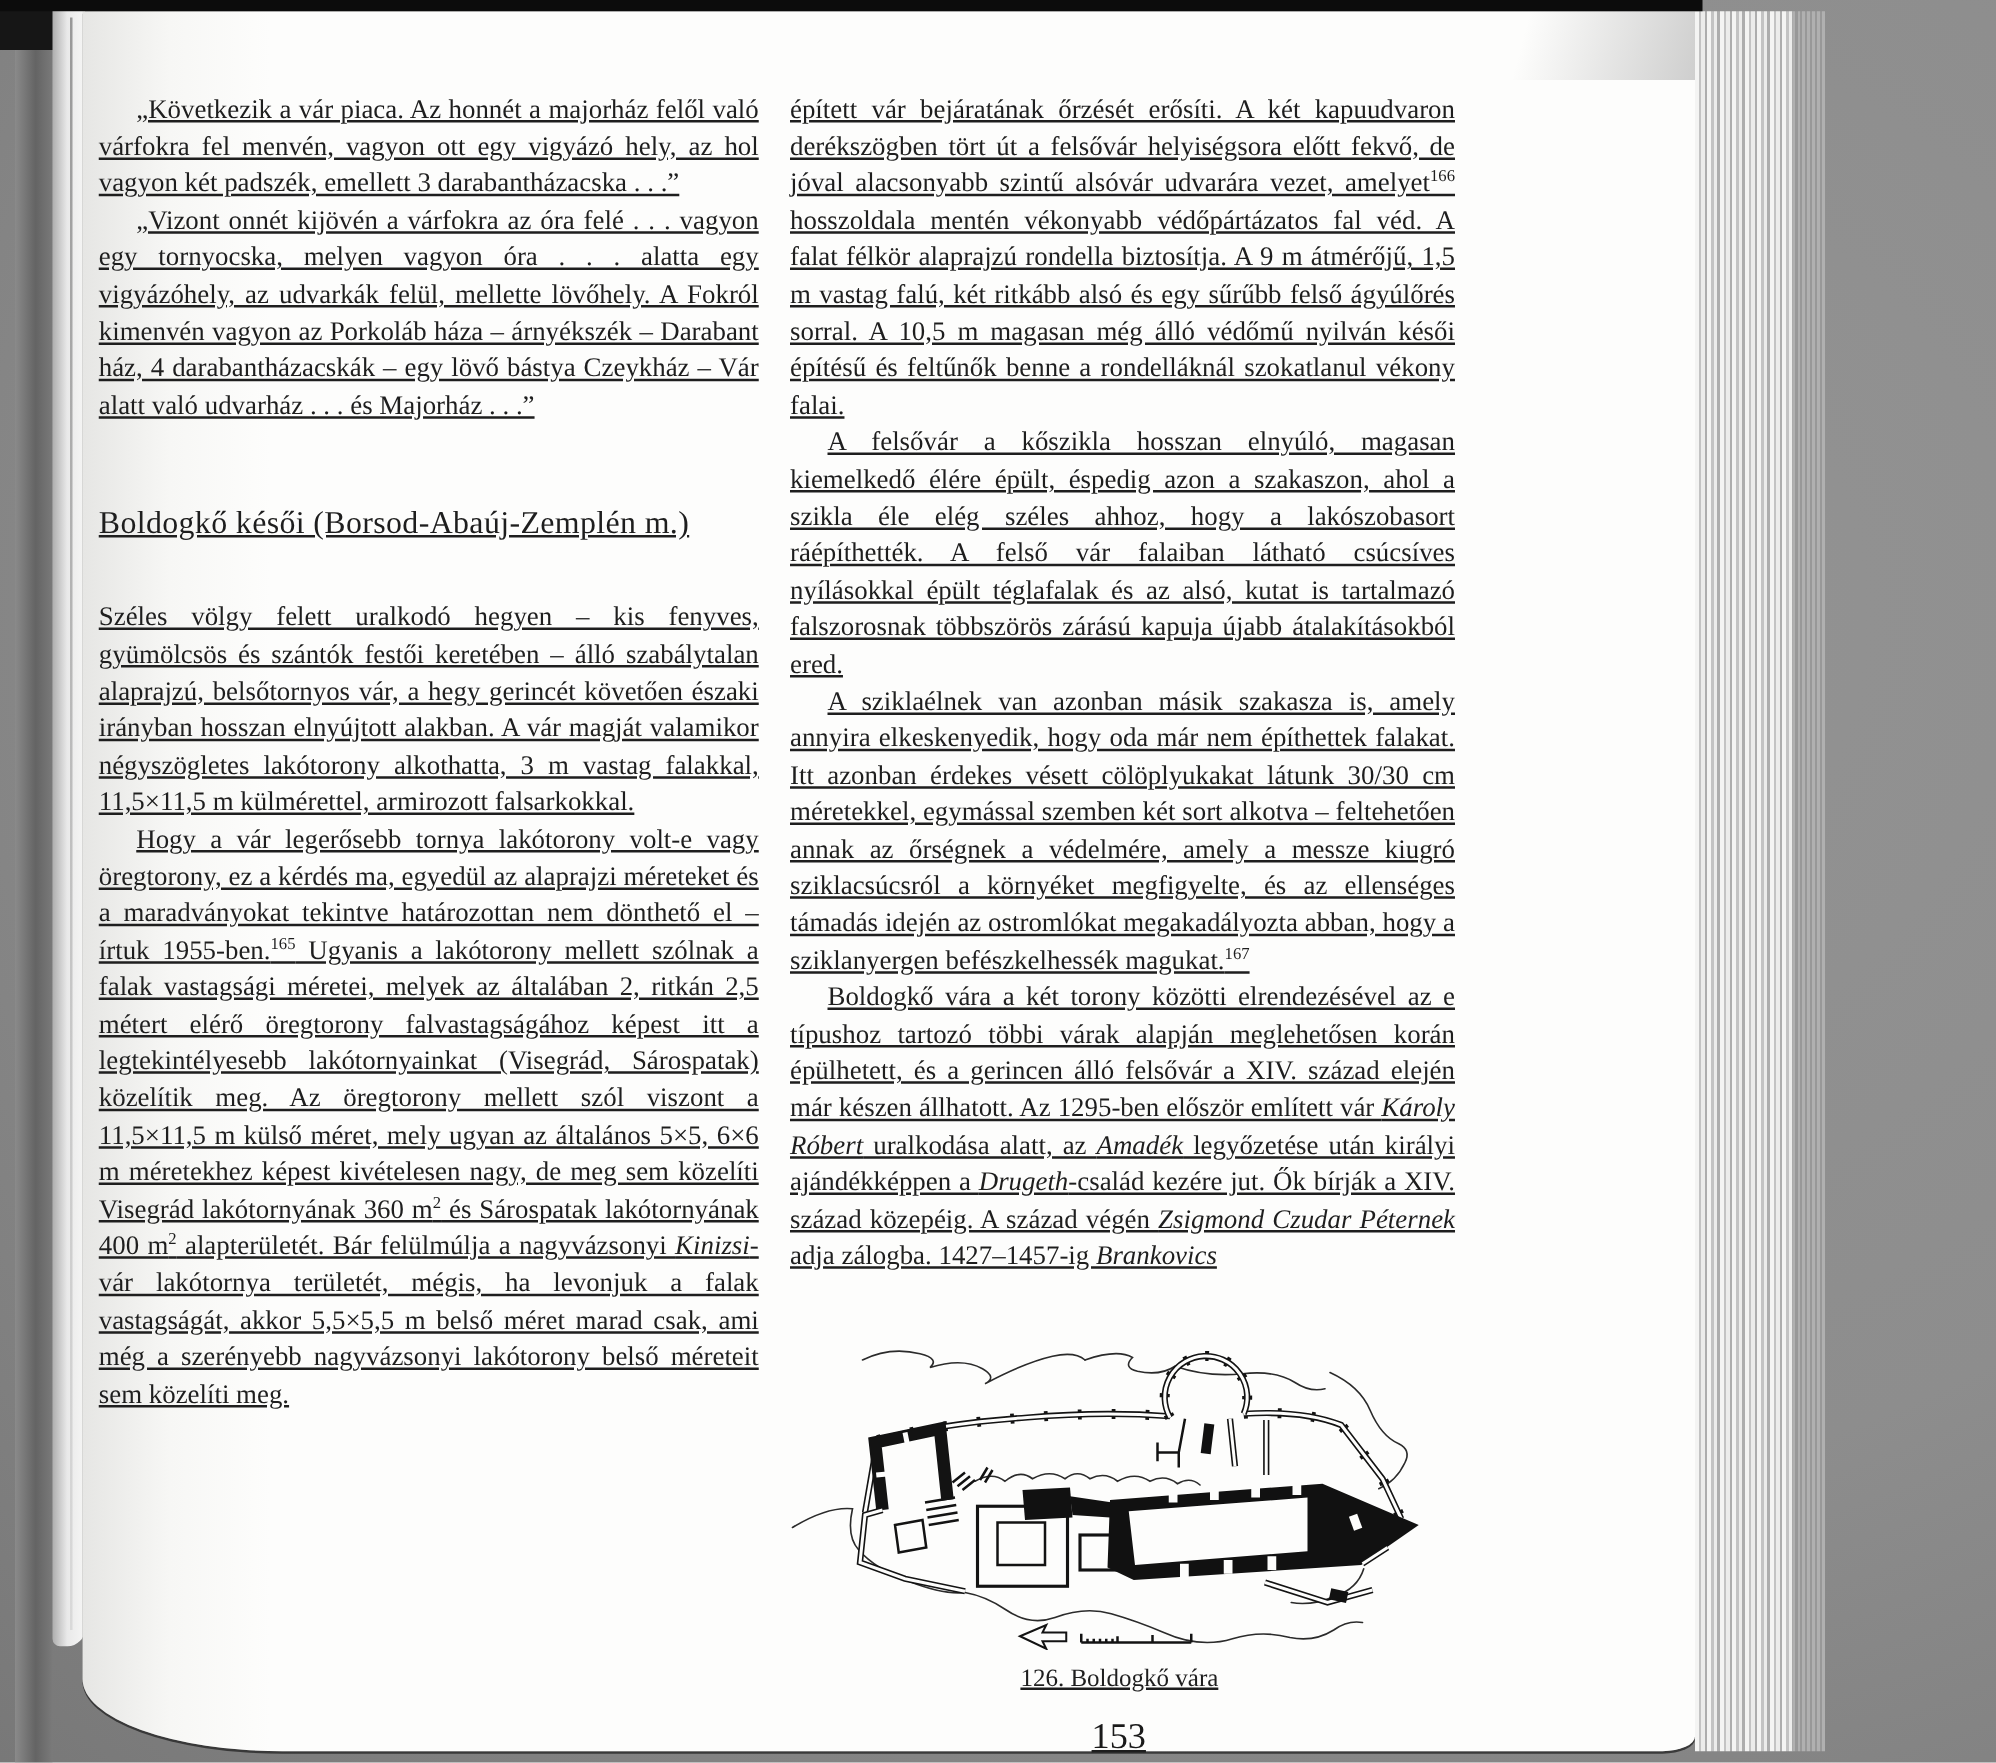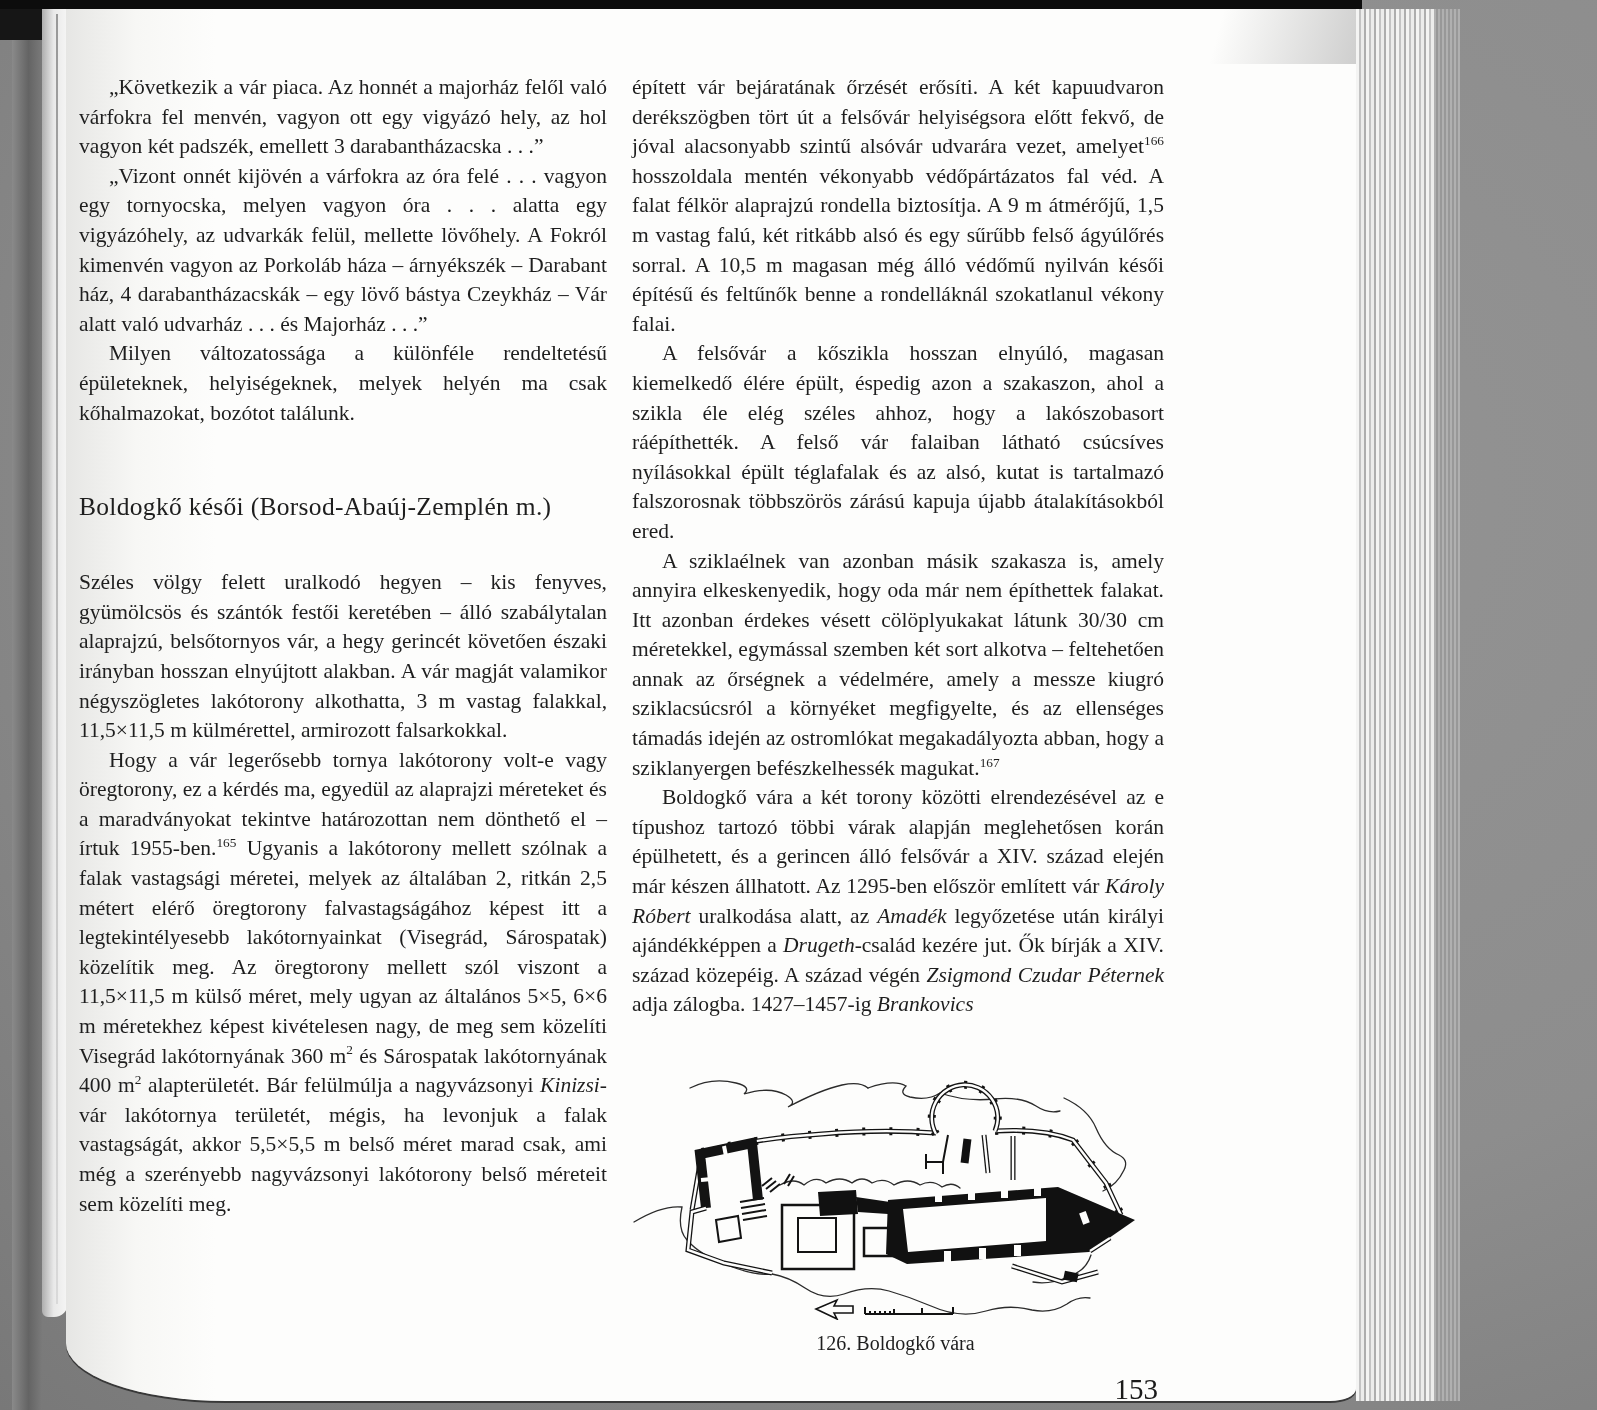--- a/index.html
+++ b/index.html
@@ -26,32 +26,32 @@
     border-bottom-right-radius:26px 12px;
     box-shadow:0 2px 0 rgba(45,45,45,.85);
   }
   .page::before{content:'';position:absolute;right:0;top:0;width:230px;height:55px;
     background:linear-gradient(105deg,rgba(150,150,150,0) 40%,rgba(150,150,150,.45));}
   .fan{position:absolute;left:1356px;top:9px;width:78px;height:1392px;
     background:repeating-linear-gradient(90deg,#f4f4f3 0 3px,#c3c3c3 3px 5px,#ececeb 5px 8px,#adadad 8px 10px);}
   .fan2{position:absolute;left:1434px;top:9px;width:26px;height:1392px;
     background:repeating-linear-gradient(90deg,#b0b0b0 0 2px,#989898 2px 4px);}
   .col{position:absolute;top:73px;color:#1e1e1e;font-size:21.5px;line-height:29.6px;
-    text-align:justify;}
+    text-align:justify;text-decoration:underline;}
   .col-left{left:79px;width:528px;}
   .col-right{left:632px;width:532px;}
   .para{margin:0;}
   .para.indent{text-indent:30px;}
   h2.heading{font-weight:400;font-size:25.5px;line-height:30px;margin:64px 0 46px 0;
     letter-spacing:.3px;text-align:left;text-indent:0;}
   sup{font-size:.62em;line-height:0;margin-top:12px;}
   .it{font-style:italic;}
   .figure{margin:22px 0 0 0;}
   .fig-caption{font-size:20px;line-height:24px;margin:2px 0 0 -5px;text-align:center;}
-  .page-num{text-align:right;font-size:29px;margin-top:20px;padding-right:6px;color:#1a1a1a;}
+  .page-num{text-align:center;font-size:29px;margin-top:20px;padding-right:6px;color:#1a1a1a;}
   
   .rk{fill:none;stroke:#2b2b2b;stroke-width:1.3;stroke-linecap:round;}
   .wB{fill:none;stroke:#131313;stroke-width:5;stroke-linecap:butt;}
   .wW{fill:none;stroke:#fdfdfc;stroke-width:2.4;}
   .wT{fill:none;stroke:#131313;stroke-width:8;stroke-dasharray:3 24;}
   .thin{fill:none;stroke:#131313;stroke-width:2;}
 </style>
 </head>
 <body>
 
@@ -62,21 +62,20 @@
   <div class="crease"></div>
   <div class="page"></div>
   <div class="fan"></div>
   <div class="fan2"></div>
   <div class="top-bar"></div>
 
   <div class="col col-left">
     <div>
         <p class="para indent"><span>„Következik a vár piaca. Az honnét a majorház felől való várfokra fel menvén, vagyon ott egy vigyázó hely, az hol vagyon két padszék, emellett 3 darabantházacska . . .”</span></p>
         <p class="para indent"><span>„Vizont onnét kijövén a várfokra az óra felé . . . vagyon egy tornyocska, melyen vagyon óra . . . alatta egy vigyázóhely, az udvarkák felül, mellette lövőhely. A Fokról kimenvén vagyon az Porkoláb háza – árnyékszék – Darabant ház, 4 darabantházacskák – egy lövő bástya Czeykház – Vár alatt való udvarház . . . és Majorház . . .”</span></p>
-        <p class="para indent"><span>Milyen változatossága a különféle rendeltetésű épületeknek, helyiségeknek, melyek helyén ma csak kőhalmazokat, bozótot találunk.</span></p>
         <h2 class="heading"><span>Boldogkő késői (Borsod-Abaúj-Zemplén m.)</span></h2>
         <p class="para"><span>Széles völgy felett uralkodó hegyen – kis fenyves, gyümölcsös és szántók festői keretében – álló szabálytalan alaprajzú, belsőtornyos vár, a hegy gerincét követően északi irányban hosszan elnyújtott alakban. A vár magját valamikor négyszögletes lakótorony alkothatta, 3 m vastag falakkal, 11,5×11,5 m külmérettel, armirozott falsarkokkal.</span></p>
         <p class="para indent"><span>Hogy a vár legerősebb tornya lakótorony volt-e vagy öregtorony, ez a kérdés ma, egyedül az alaprajzi méreteket és a maradványokat tekintve határozottan nem dönthető el – írtuk 1955-ben.</span><sup>165</sup><span> Ugyanis a lakótorony mellett szólnak a falak vastagsági méretei, melyek az általában 2, ritkán 2,5 métert elérő öregtorony falvastagságához képest itt a legtekintélyesebb lakótornyainkat (Visegrád, Sárospatak) közelítik meg. Az öregtorony mellett szól viszont a 11,5×11,5 m külső méret, mely ugyan az általános 5×5, 6×6 m méretekhez képest kivételesen nagy, de meg sem közelíti Visegrád lakótornyának 360 m</span><sup>2</sup><span> és Sárospatak lakótornyának 400 m</span><sup>2</sup><span> alapterületét. Bár felülmúlja a nagyvázsonyi </span><span class="it">Kinizsi</span><span>-vár lakótornya területét, mégis, ha levonjuk a falak vastagságát, akkor 5,5×5,5 m belső méret marad csak, ami még a szerényebb nagyvázsonyi lakótorony belső méreteit sem közelíti meg.</span></p>
       </div>
   </div>
 
   <div class="col col-right">
     <div>
         <p class="para"><span>épített vár bejáratának őrzését erősíti. A két kapuudvaron derékszögben tört út a felsővár helyiségsora előtt fekvő, de jóval alacsonyabb szintű alsóvár udvarára vezet, amelyet</span><sup>166</sup><span> hosszoldala mentén vékonyabb védőpártázatos fal véd. A falat félkör alaprajzú rondella biztosítja. A 9 m átmérőjű, 1,5 m vastag falú, két ritkább alsó és egy sűrűbb felső ágyúlőrés sorral. A 10,5 m magasan még álló védőmű nyilván késői építésű és feltűnők benne a rondelláknál szokatlanul vékony falai.</span></p>
         <p class="para indent"><span>A felsővár a kőszikla hosszan elnyúló, magasan kiemelkedő élére épült, éspedig azon a szakaszon, ahol a szikla éle elég széles ahhoz, hogy a lakószobasort ráépíthették. A felső vár falaiban látható csúcsíves nyílásokkal épült téglafalak és az alsó, kutat is tartalmazó falszorosnak többszörös zárású kapuja újabb átalakításokból ered.</span></p>

